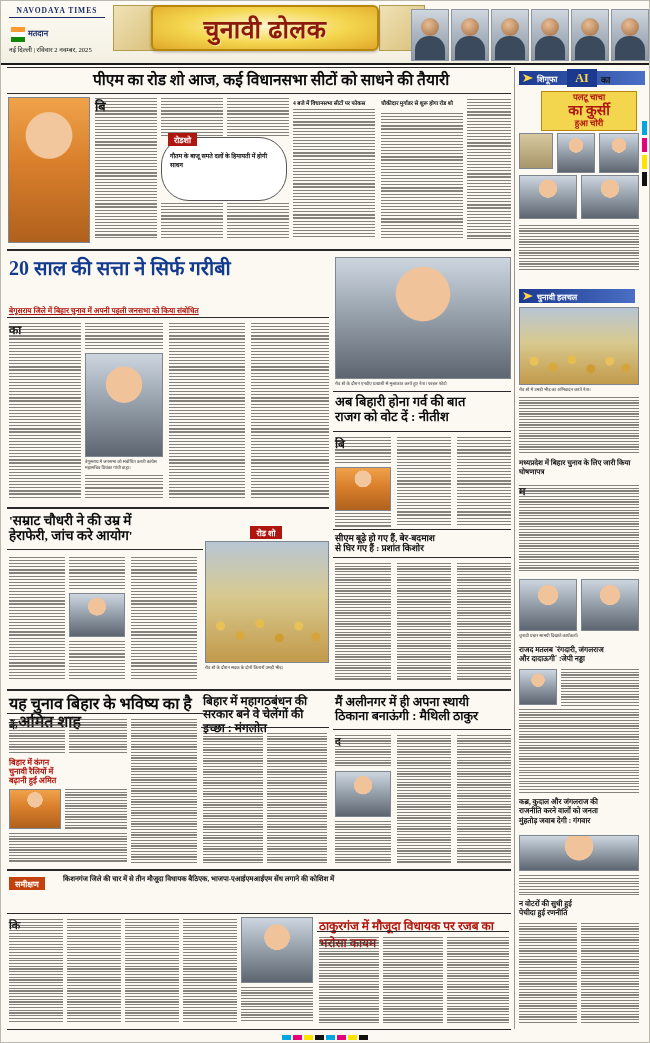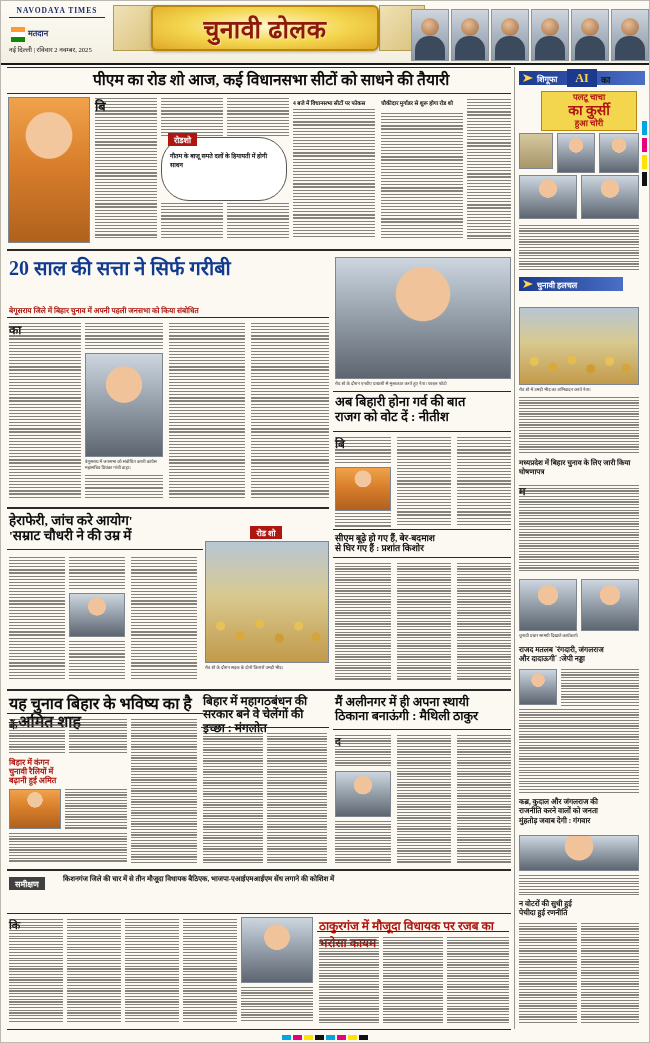--- a/index.html
+++ b/index.html
@@ -247,21 +247,21 @@
   </div>
 
   <div class="photo" style="left:518px;top:132px;width:34px;height:36px;background:linear-gradient(to bottom,#d6c9a0,#a8956a);"></div>
   <div class="photo portrait" style="left:556px;top:132px;width:38px;height:40px;"></div>
   <div class="photo portrait" style="left:598px;top:132px;width:40px;height:40px;"></div>
   <div class="photo portrait" style="left:518px;top:174px;width:58px;height:44px;"></div>
   <div class="photo portrait" style="left:580px;top:174px;width:58px;height:44px;"></div>
 
   <div class="fake-lines dense" style="position:absolute;left:518px;top:224px;width:120px;height:46px;"></div>
 
-  <div class="side-band" style="left:518px;top:276px;width:104px;">
+  <div class="side-band" style="left:518px;top:288px;width:116px;">
     <span>चुनावी हलचल</span>
   </div>
   <div class="photo crowd" style="left:518px;top:306px;width:120px;height:78px;"></div>
   <div class="cap" style="left:518px;top:386px;width:120px;">रोड शो में उमड़ी भीड़ का अभिवादन करते नेता।</div>
   <div class="fake-lines dense" style="position:absolute;left:518px;top:396px;width:120px;height:58px;"></div>
 
   <div style="position:absolute;left:518px;top:458px;width:120px;font-size:7.2px;font-weight:bold;line-height:1.25;font-family:'Liberation Serif',serif;color:#111;">मध्यप्रदेश में बिहार चुनाव के लिए जारी किया घोषणापत्र</div>
   <div class="dropcap" style="left:518px;top:482px;font-size:11px;">म</div>
   <div class="fake-lines dense" style="position:absolute;left:518px;top:484px;width:120px;height:88px;"></div>
 
@@ -290,21 +290,21 @@
     <div>पेचीदा हुई रणनीति</div>
   </div>
   <div class="fake-lines dense" style="position:absolute;left:518px;top:922px;width:58px;height:102px;"></div>
   <div class="fake-lines dense" style="position:absolute;left:580px;top:922px;width:58px;height:102px;"></div>
 
   <div class="rule-thin" style="position:absolute;left:6px;top:248px;width:504px;height:2px;"></div>
 
   <div class="hl hl-blue" style="position:absolute;left:8px;top:256px;width:320px;font-size:20px;">
     <div>20 साल की सत्ता ने सिर्फ गरीबी</div>
   </div>
-  <div style="position:absolute;left:8px;top:304px;width:320px;font-size:7.4px;font-weight:bold;font-family:'Liberation Serif',serif;color:#b01610;">बेगूसराय जिले में बिहार चुनाव में अपनी पहली जनसभा को किया संबोधित</div>
+  <div style="position:absolute;left:8px;top:304px;width:320px;font-size:7.4px;font-weight:bold;font-family:'Liberation Serif',serif;color:#b01610;text-decoration:underline;">बेगूसराय जिले में बिहार चुनाव में अपनी पहली जनसभा को किया संबोधित</div>
   <div class="rule-thin" style="position:absolute;left:6px;top:316px;width:322px;height:1px;"></div>
 
   <div class="dropcap" style="left:8px;top:320px;font-size:12px;">का</div>
   <div class="fake-lines" style="position:absolute;left:8px;top:322px;width:72px;height:176px;"></div>
   <div class="photo portrait" style="left:84px;top:352px;width:78px;height:104px;"></div>
   <div class="cap" style="left:84px;top:458px;width:78px;">बेगूसराय में जनसभा को संबोधित करती कांग्रेस महासचिव प्रियंका गांधी वाड्रा।</div>
   <div class="fake-lines" style="position:absolute;left:84px;top:322px;width:78px;height:28px;"></div>
   <div class="fake-lines" style="position:absolute;left:84px;top:474px;width:78px;height:24px;"></div>
   <div class="fake-lines" style="position:absolute;left:168px;top:322px;width:76px;height:176px;"></div>
   <div class="fake-lines" style="position:absolute;left:250px;top:322px;width:78px;height:176px;"></div>
@@ -320,22 +320,22 @@
   <div class="rule-thin" style="position:absolute;left:332px;top:430px;width:178px;height:1px;"></div>
   <div class="dropcap" style="left:334px;top:434px;font-size:12px;">बि</div>
   <div class="fake-lines" style="position:absolute;left:334px;top:436px;width:56px;height:28px;"></div>
   <div class="photo portrait-orange" style="left:334px;top:466px;width:56px;height:44px;"></div>
   <div class="fake-lines" style="position:absolute;left:334px;top:512px;width:56px;height:14px;"></div>
   <div class="fake-lines" style="position:absolute;left:396px;top:436px;width:54px;height:90px;"></div>
   <div class="fake-lines" style="position:absolute;left:456px;top:436px;width:54px;height:90px;"></div>
 
   <div class="rule-thin" style="position:absolute;left:6px;top:506px;width:322px;height:2px;"></div>
   <div class="hl" style="position:absolute;left:8px;top:512px;width:192px;font-size:13.5px;">
+    <div>'सम्राट चौधरी ने की उम्र में</div>
     <div>हेराफेरी, जांच करे आयोग'</div>
-    <div>'सम्राट चौधरी ने की उम्र में</div>
   </div>
   <div class="rule-thin" style="position:absolute;left:6px;top:548px;width:196px;height:1px;"></div>
   <div class="fake-lines" style="position:absolute;left:8px;top:556px;width:56px;height:124px;"></div>
   <div class="fake-lines" style="position:absolute;left:68px;top:556px;width:56px;height:34px;"></div>
   <div class="photo portrait" style="left:68px;top:592px;width:56px;height:44px;"></div>
   <div class="fake-lines" style="position:absolute;left:68px;top:640px;width:56px;height:40px;"></div>
   <div class="fake-lines" style="position:absolute;left:130px;top:556px;width:66px;height:124px;"></div>
 
   <div style="position:absolute;left:202px;top:524px;width:126px;height:14px;display:flex;align-items:center;justify-content:center;">
     <span class="kicker">रोड शो</span>
@@ -387,21 +387,21 @@
   <div class="rule-thin" style="position:absolute;left:332px;top:728px;width:178px;height:1px;"></div>
   <div class="dropcap" style="left:334px;top:732px;font-size:11px;">द</div>
   <div class="fake-lines dense" style="position:absolute;left:334px;top:734px;width:56px;height:32px;"></div>
   <div class="photo portrait" style="left:334px;top:770px;width:56px;height:46px;"></div>
   <div class="fake-lines dense" style="position:absolute;left:334px;top:820px;width:56px;height:42px;"></div>
   <div class="fake-lines dense" style="position:absolute;left:396px;top:734px;width:54px;height:128px;"></div>
   <div class="fake-lines dense" style="position:absolute;left:456px;top:734px;width:54px;height:128px;"></div>
 
   <div class="rule-thin" style="position:absolute;left:6px;top:868px;width:504px;height:2px;"></div>
   <div style="position:absolute;left:8px;top:872px;">
-    <span class="kicker" style="background:#404040;">समीक्षण</span>
+    <span class="kicker" style="background:#c2410c;">समीक्षण</span>
   </div>
   <div style="position:absolute;left:62px;top:873px;width:446px;font-size:7px;font-weight:bold;font-family:'Liberation Serif',serif;color:#111;">किशनगंज जिले की चार में से तीन मौजूदा विधायक बैठिएक, भाजपा-एआईएमआईएम सेंध लगाने की कोशिश में</div>
   <div class="rule-thin" style="position:absolute;left:6px;top:912px;width:504px;height:1px;"></div>
 
   <div class="dropcap" style="left:8px;top:916px;font-size:11px;">कि</div>
   <div class="fake-lines dense" style="position:absolute;left:8px;top:918px;width:54px;height:104px;"></div>
   <div class="fake-lines dense" style="position:absolute;left:66px;top:918px;width:54px;height:104px;"></div>
   <div class="fake-lines dense" style="position:absolute;left:124px;top:918px;width:54px;height:104px;"></div>
   <div class="fake-lines dense" style="position:absolute;left:182px;top:918px;width:54px;height:104px;"></div>
   <div class="photo portrait" style="left:240px;top:916px;width:72px;height:66px;"></div>

